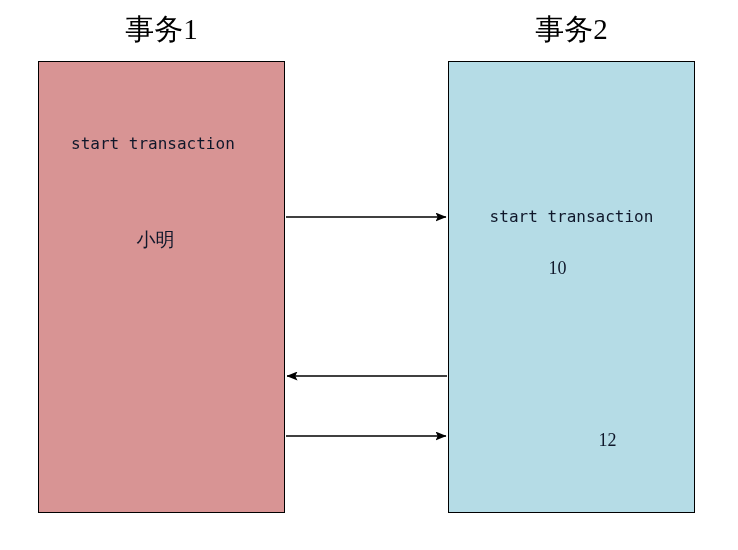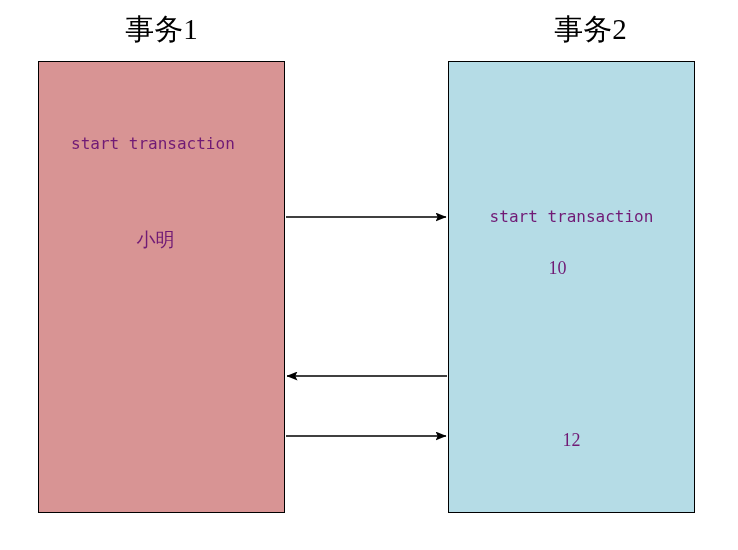--- a/index.html
+++ b/index.html
@@ -22,21 +22,21 @@
     position: absolute;
     text-align: center;
     font-family: "Liberation Serif", "DejaVu Serif", serif;
     font-size: 29px;
     line-height: 38px;
     color: #000000;
     white-space: nowrap;
     letter-spacing: 0px;
   }
   #title-txn1 { left: 38px;  top: 10px; width: 247px; }
-  #title-txn2 { left: 467px; top: 10px; width: 247px; }
+  #title-txn2 { left: 448px; top: 10px; width: 247px; }
 
   
   .txn-box {
     position: absolute;
     box-sizing: border-box;
     border: 1.4px solid #000000;
   }
   #box-txn1 {
     left: 38px;
     top: 61px;
@@ -51,40 +51,40 @@
     height: 452px;
     background: #b5dce6;
   }
 
   
   .stmt {
     position: absolute;
     font-family: "DejaVu Sans Mono", "Liberation Mono", monospace;
     font-size: 16px;
     line-height: 20px;
-    color: #701a75;
+    color: #0f172a;
     white-space: pre;
     text-align: center;
   }
 
   
   #stmt-l-start  { left: 38px;  top: 134px; width: 247px; text-align: left; padding-left: 33px; box-sizing: border-box; }
   #stmt-l-names  { left: 38px;  top: 180px; width: 235px;
                    font-family: "Liberation Serif", "DejaVu Serif", serif;
                    font-size: 19px; line-height: 24px; }
   #stmt-l-commit { left: 38px;  top: 364px; width: 247px; }
 
   
   #stmt-r-start  { left: 448px; top: 207px; width: 247px; }
   #stmt-r-ten    { left: 448px; top: 258px; width: 219px;
                    font-family: "Liberation Serif", "DejaVu Serif", serif;
                    font-size: 18px; }
   #stmt-r-twelve { left: 448px; top: 430px; width: 247px;
                    font-family: "Liberation Serif", "DejaVu Serif", serif;
-                   font-size: 18px; }
+                   font-size: 18px; padding-left: 36px; }
 
   
   #arrows {
     position: absolute;
     left: 0; top: 0;
     width: 738px;
     height: 550px;
     pointer-events: none;
   }
 </style>

